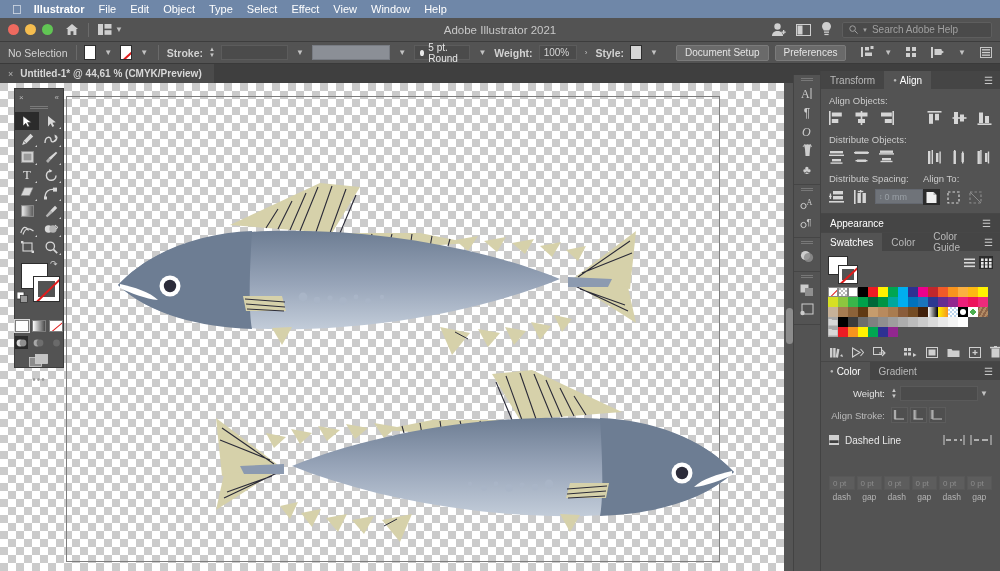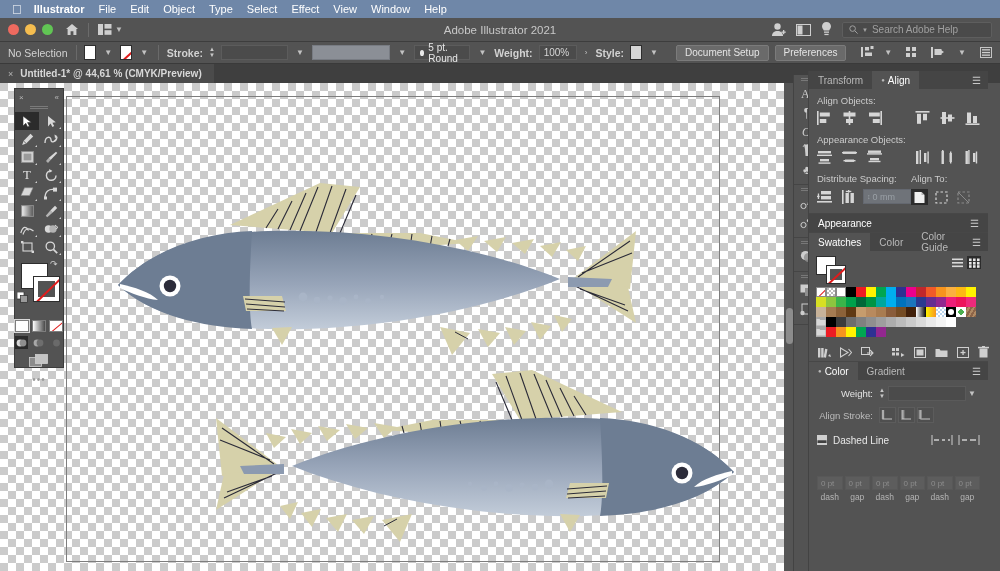--- a/index.html
+++ b/index.html
@@ -167,21 +167,21 @@
   #panel-icons {
     position:absolute; right:180px; top:75px; width:27px; height:496px;
     background:#535353; border-left:1px solid #434343;
   }
   .pi-group { border-bottom:1px solid #454545; padding:3px 0 5px 0; }
   .pi-grip { width:12px; height:3px; margin:0 auto 3px auto;
     background:repeating-linear-gradient(to bottom,#787878 0 1px,transparent 1px 2px); }
   .pi { height:19px; display:flex; align-items:center; justify-content:center;
     color:#cdcdcd; font-size:12px; }
   #panels {
-    position:absolute; right:12px; top:71px; width:180px; height:500px;
+    position:absolute; right:0; top:71px; width:180px; height:500px;
     background:#535353; border-left:1px solid #434343;
   }
   .panel-tabs {
     display:flex; align-items:stretch; height:18px; background:#454545; position:relative;
   }
   .ptab {
     display:flex; align-items:center; padding:0 9px; font-size:10px; color:#b9b9b9;
   }
   .ptab.active { background:#535353; color:#ffffff; }
   .ptab .dot { font-size:6px; margin-right:3px; color:#b9b9b9; }
@@ -820,21 +820,21 @@
         <span class="albtn">
           <svg width="15" height="14">
               <rect x="0.5" y="12.4" width="14" height="1.6" fill="#d6d6d6"></rect>
               <rect x="2" y="1.5" width="4" height="10.5" fill="#d6d6d6"></rect>
               <rect x="8" y="5" width="4" height="7" fill="#d6d6d6"></rect>
             </svg>
         </span>
       </div>
     </div>
 
-    <div class="p-label">Appearance Objects:</div>
+    <div class="p-label">Distribute Objects:</div>
     <div class="align-row">
       <div class="al-grp">
         <span class="albtn">
           <svg width="15" height="14">
               <rect x="1" y="1" width="13" height="2.4" fill="#d6d6d6"></rect>
               <rect x="0" y="4.6" width="15" height="1.4" fill="#d6d6d6"></rect>
               <rect x="3" y="9" width="9" height="2.4" fill="#d6d6d6"></rect>
               <rect x="1.5" y="12.4" width="12" height="1.4" fill="#d6d6d6"></rect>
             </svg>
         </span>

